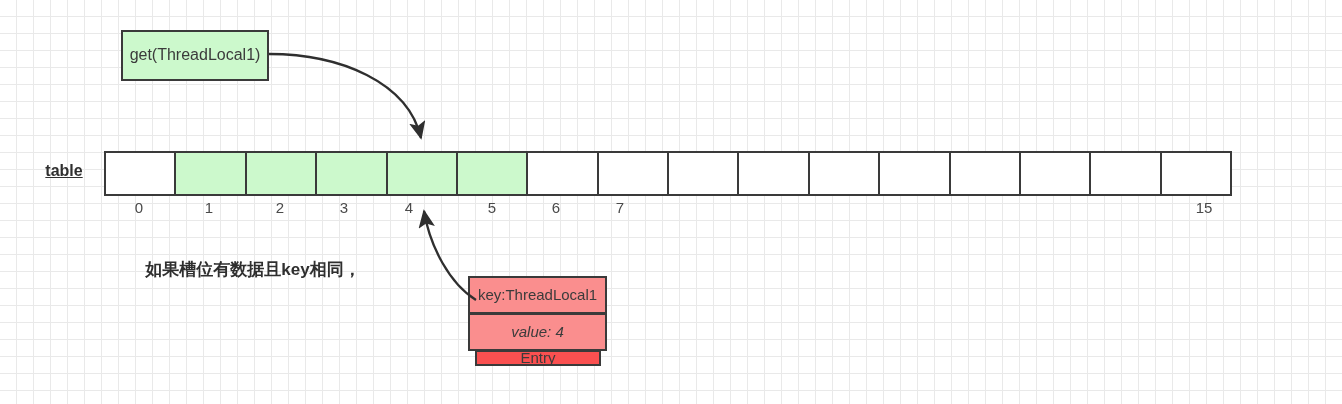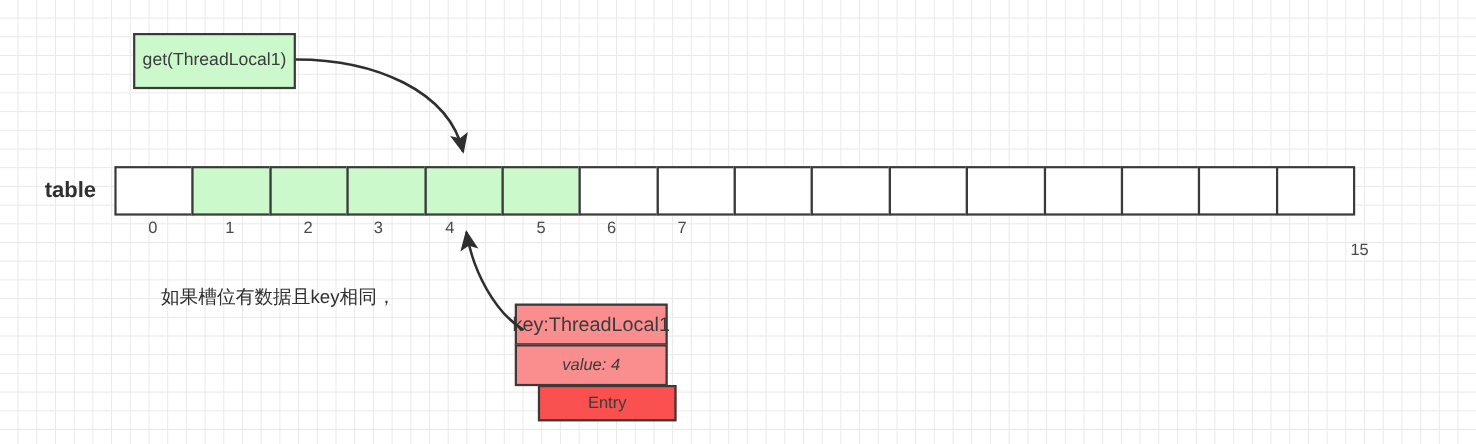--- a/index.html
+++ b/index.html
@@ -50,24 +50,25 @@
     background-color: #ccf9cc;
     font-size: 16px;
   }
 
   
   #table-label {
     position: absolute;
     left: 36px;
     top: 162px;
     width: 56px;
-    font-size: 20px;
+    font-size: 16px;
     font-weight: bold;
     color: #2f2f2f;
     text-align: center;
+    text-decoration: underline;
   }
 
   #table-row {
     position: absolute;
     left: 104px;
     top: 151px;
     width: 1128px;
     height: 45px;
     display: flex;
   }
@@ -100,48 +101,48 @@
   }
 
   
   #note {
     position: absolute;
     left: 118px;
     top: 258px;
     width: 270px;
     text-align: center;
     font-size: 17px;
-    font-weight: normal;
+    font-weight: bold;
     color: #2f2f2f;
     line-height: 1.45;
   }
 
   
   #entry-key {
     left: 468px;
     top: 276px;
     width: 139px;
     height: 38px;
     background-color: #fa8e8e;
-    font-size: 18px;
+    font-size: 15px;
   }
   #entry-value {
     left: 468px;
     top: 313px;
     width: 139px;
     height: 38px;
     background-color: #fa8e8e;
     font-size: 15px;
     font-style: italic;
   }
   #entry-label {
-    left: 489px;
+    left: 475px;
     top: 350px;
     width: 126px;
-    height: 33px;
+    height: 16px;
     background-color: #fa5050;
     font-size: 15px;
   }
 
   
   #arrows {
     position: absolute;
     left: 0;
     top: 0;
     width: 1342px;
@@ -181,21 +182,21 @@
 
   <div id="index-row">
       <div class="index-label" style="left: 35px;">0</div>
       <div class="index-label" style="left: 105px;">1</div>
       <div class="index-label" style="left: 176px;">2</div>
       <div class="index-label" style="left: 240px;">3</div>
       <div class="index-label" style="left: 305px;">4</div>
       <div class="index-label" style="left: 388px;">5</div>
       <div class="index-label" style="left: 452px;">6</div>
       <div class="index-label" style="left: 516px;">7</div>
-      <div class="index-label" style="left: 1132px; margin-top: 20px;">15</div>
+      <div class="index-label" style="left: 1100px;">15</div>
     </div>
 
   <div id="note">
     <div>如果槽位有数据且key相同，</div>
   </div>
 
   <div class="node" id="entry-key">
     <span>key:ThreadLocal1</span>
   </div>
   <div class="node" id="entry-value">

